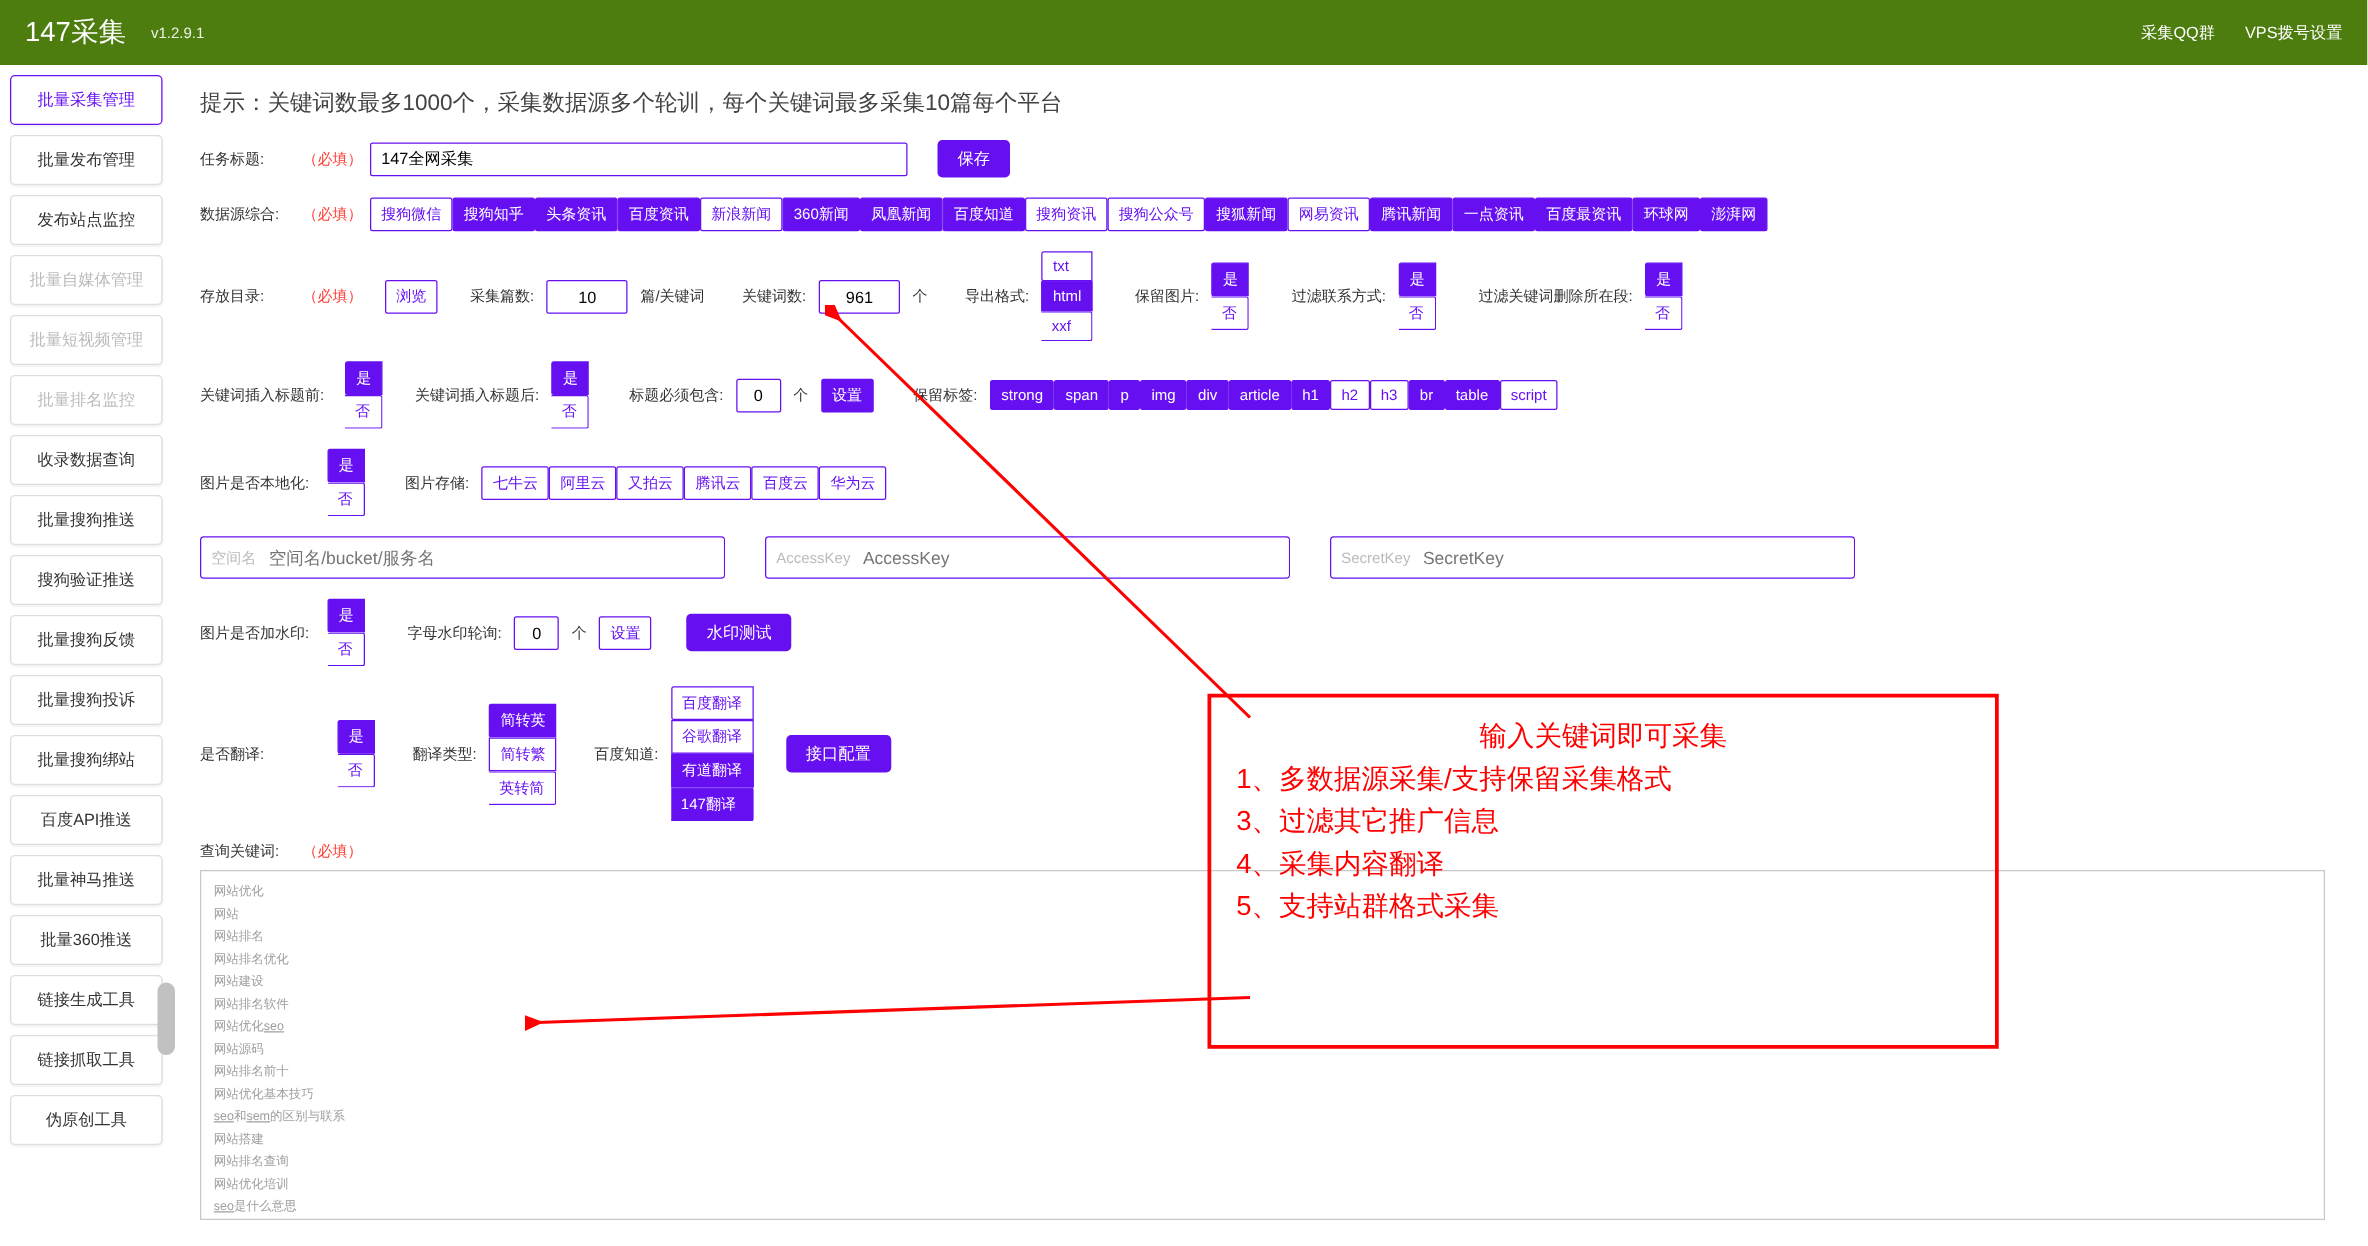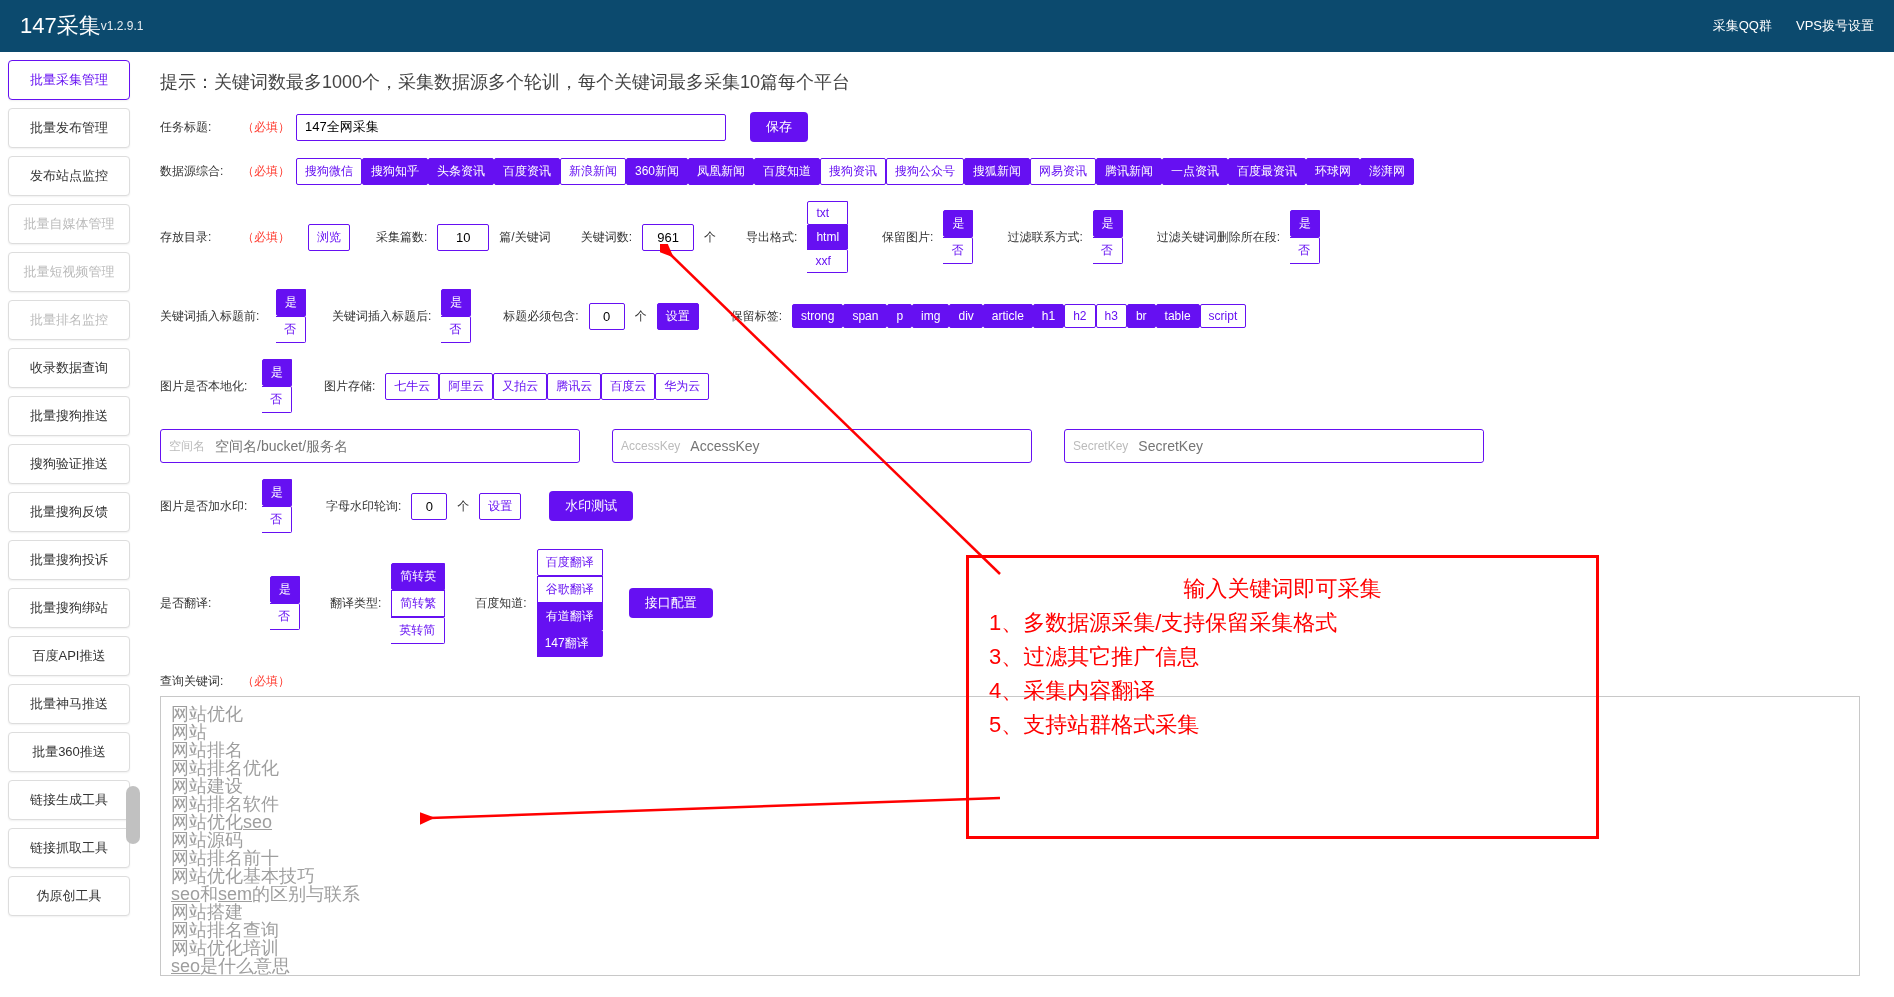--- a/index.html
+++ b/index.html
@@ -1,49 +1,49 @@
 <!DOCTYPE html>
 <html><head>
 <meta charset="utf-8">
 <style>
 *{box-sizing:border-box;margin:0;padding:0;}
 body{font-family:"Microsoft YaHei",Arial,sans-serif;font-size:12px;color:#333;background:#fff;width:1894px;}
-.header{background:#0c4a6e;color:#fff;height:52px;display:flex;align-items:center;padding:0 20px;}
+.header{background:#4d7c0f;color:#fff;height:52px;display:flex;align-items:center;padding:0 20px;}
 .logo{font-size:22px;font-weight:500;}
-.ver{font-size:12px;margin-left:0;opacity:.9;}
+.ver{font-size:12px;margin-left:20px;opacity:.9;}
 .hsp{flex:1;}
 .hlink{color:#fff;margin-left:24px;font-size:13px;cursor:pointer;}
 .layout{display:flex;}
 .sidebar{width:138px;padding:8px;display:flex;flex-direction:column;gap:8px;position:relative;}
 .sidebar::-webkit-scrollbar{width:14px;}
 .sb-scroll{position:absolute;right:-2px;top:734px;width:14px;height:58px;background:#c1c1c1;border-radius:7px;cursor:pointer;}
 .sb-btn{background:#fff;border:1px solid #ddd;border-radius:4px;padding:10px 4px;text-align:center;font-size:13px;cursor:pointer;color:#333;box-shadow:0 1px 2px rgba(0,0,0,.06);}
 .sb-btn.active{color:#6610f2;border-color:#6610f2;}
 .sb-btn.disabled{color:#bbb;}
 .main{flex:1;padding:18px 22px;}
 .tip{font-size:18px;color:#444;margin-bottom:18px;}
 .row{display:flex;align-items:center;margin-bottom:16px;flex-wrap:wrap;gap:6px;}
 .lbl{min-width:70px;font-size:12px;color:#333;}
 .req{color:#ff3b30;margin-left:6px;}
 .inp{border:1px solid #6610f2;padding:5px 8px;font-size:13px;border-radius:2px;background:#fff;}
 .inp.w430{width:430px;}
-.inp.small{width:52px;text-align:center;}
+.inp.small{width:65px;text-align:center;}
 .btn{background:#6610f2;color:#fff;border:none;padding:6px 16px;border-radius:4px;font-size:13px;cursor:pointer;}
 .tag{display:inline-block;border:1px solid #6610f2;padding:4px 8px;font-size:12px;cursor:pointer;border-radius:2px;background:#fff;color:#6610f2;}
 .tag.on{background:#6610f2;color:#fff;}
 .unit{font-size:12px;color:#333;margin:0 4px;}
 .seg{display:inline-flex;flex-direction:column;}
 .seg .tag{margin:0;border-radius:0;}
 .seg .tag:first-child{border-radius:2px 0 0 2px;}
 .seg .tag:last-child{border-radius:0 2px 2px 0;border-left:none;}
 .field{border:1px solid #6610f2;display:inline-flex;align-items:center;padding:0 0 0 8px;height:34px;width:420px;border-radius:3px;}
 .field .ph{color:#bbb;margin-right:10px;font-size:12px;}
 .field input{border:none;outline:none;flex:1;height:30px;font-size:14px;}
 .ta-wrap{border:1px solid #c8c8c8;width:1700px;height:280px;position:relative;padding:8px 10px;overflow:hidden;}
-.ta-line{color:#9e9e9e;font-size:18px;line-height:18px;white-space:pre;}
+.ta-line{color:#9e9e9e;font-size:10px;line-height:18px;white-space:pre;}
 .ta-line a{color:#9e9e9e;text-decoration:underline;}
 .annot{position:absolute;border:3px solid #ff0000;left:966px;top:555px;width:633px;height:284px;padding:14px 20px;font-size:22px;line-height:34px;}
 .annot .title{color:#ff0000;text-align:center;}
 .annot .ln{color:#ff0000;text-align:left;}
 svg.arr{position:absolute;pointer-events:none;}
 </style>
 </head>
 <body>
 
 <div class="header">

